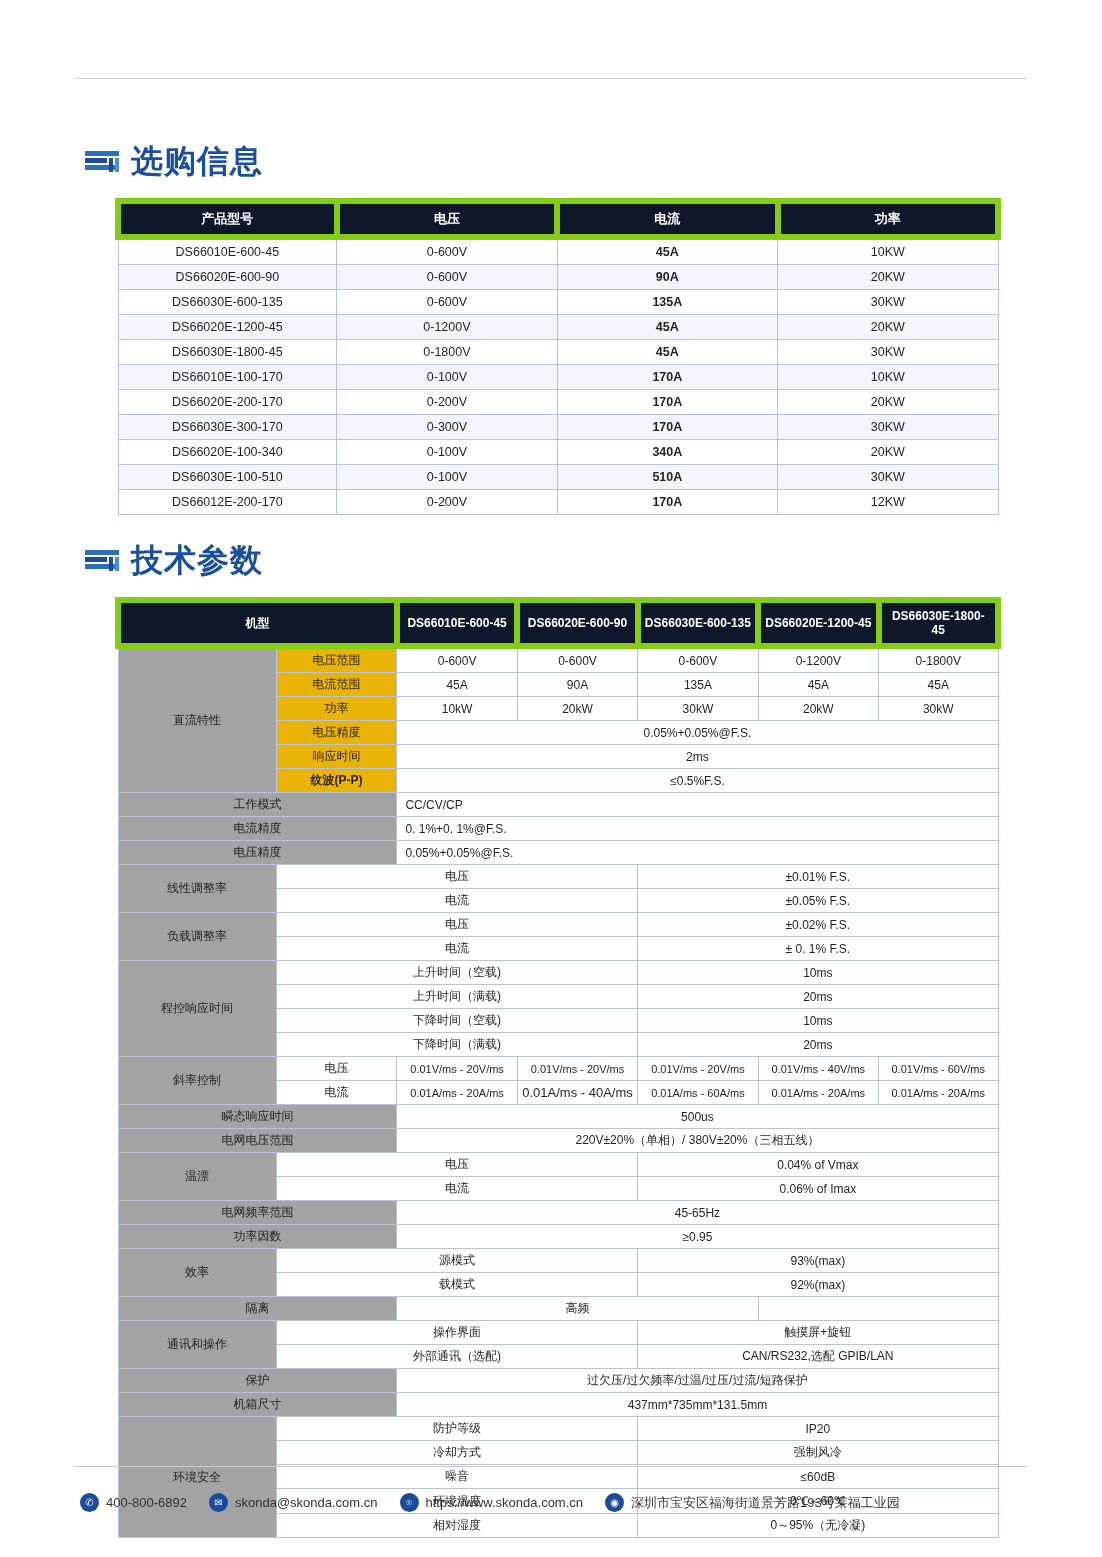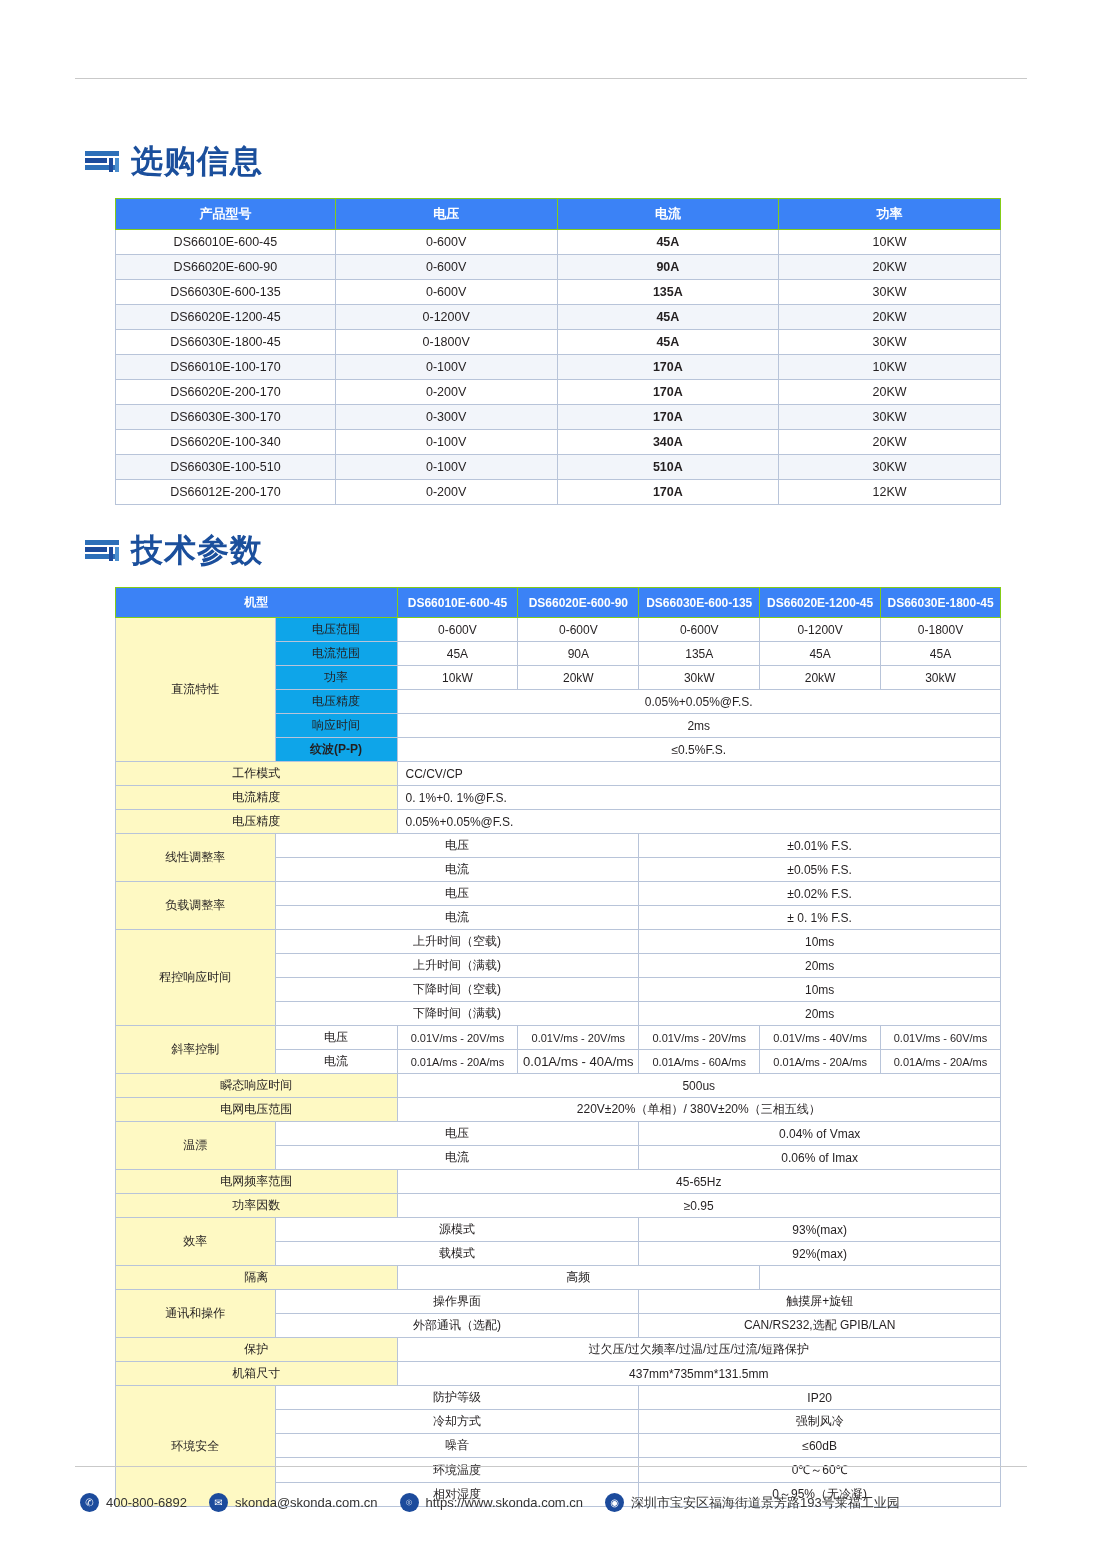--- a/index.html
+++ b/index.html
@@ -71,48 +71,48 @@
     margin-left: 30px;
     font-size: 12.5px;
   }
   th, td {
     border: 1px solid #b8c4d9;
     text-align: center;
     padding: 3px 4px;
     color: #231f20;
   }
   thead th {
-    background: #3b82f6;
+    background: #0f172a;
     color: #ffffff;
     font-weight: bold;
     font-size: 13px;
     padding: 6px 4px;
-    border: 1px solid #84cc16;
+    border: 6px solid #84cc16;
   }
 
   
   #order-table tbody tr td { height: 18px; }
   #order-table tbody tr:nth-child(odd) td { background: #ffffff; }
   #order-table tbody tr:nth-child(even) td { background: #f2f5fa; }
   #order-table td.b { font-weight: bold; }
   #order-table col.c1 { width: 220px; }
   #order-table col.c2 { width: 222px; }
   #order-table col.c3 { width: 222px; }
   #order-table col.c4 { width: 222px; }
 
   
   .spec-wrap { margin-top: 10px; }
   #spec-table { font-size: 12px; }
   #spec-table td { height: 16px; }
   #spec-table td.lbl {
-    background: #fef9c3;
+    background: #a3a3a3;
     font-weight: normal;
   }
   #spec-table td.rowhdr {
-    background: #0ea5e9;
+    background: #eab308;
   }
   #spec-table td.left { text-align: left; padding-left: 8px; }
   #spec-table thead th { font-size: 12px; }
   #spec-table col.g1 { width: 160px; }
   #spec-table col.g2 { width: 122px; }
   #spec-table col.g3 { width: 121px; }
   #spec-table col.g4 { width: 121px; }
   #spec-table col.g5 { width: 121px; }
   #spec-table col.g6 { width: 121px; }
   #spec-table col.g7 { width: 120px; }

